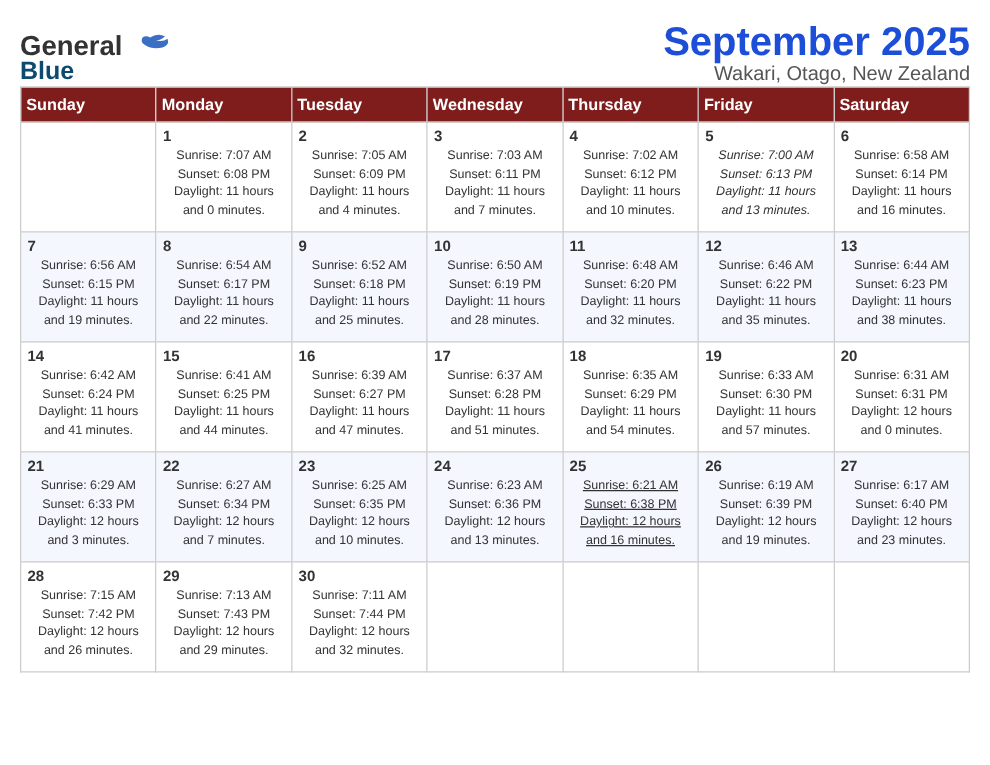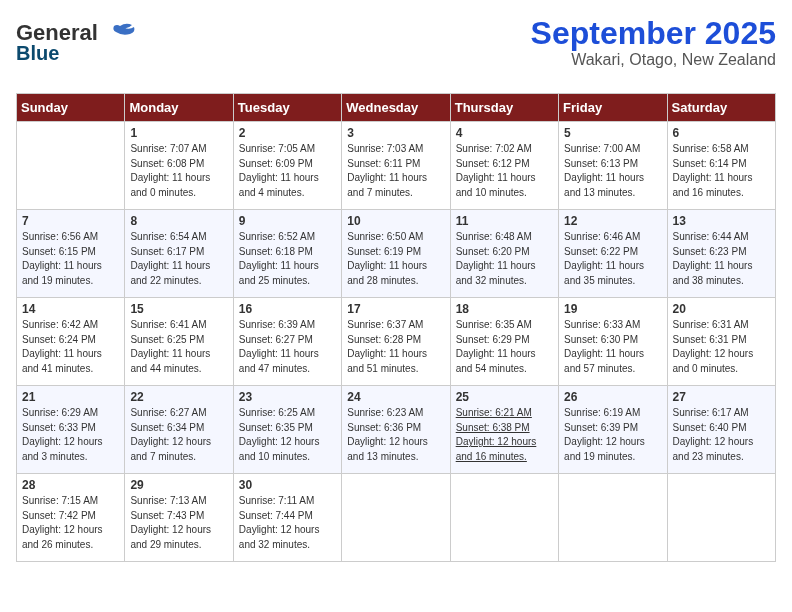--- a/index.html
+++ b/index.html
@@ -6,22 +6,22 @@
     body {
       font-family: Arial, sans-serif;
       background: #fff;
       width: 792px;
       min-height: 612px;
       padding: 16px;
     }
     .header-area {
       display: flex;
       justify-content: space-between;
-      align-items: center;
-      margin-bottom: 24px;
+      align-items: flex-end;
+      margin-bottom: 0;
     }
     .logo {
       display: flex;
       flex-direction: column;
       align-items: flex-start;
     }
     .title-area {
       text-align: right;
     }
     .month-title {
@@ -65,20 +65,21 @@
     .day-num {
       font-size: 12px;
       font-weight: bold;
       display: block;
       margin-bottom: 2px;
     }
     .cell-content {
       font-size: 10px;
       line-height: 1.45;
       color: #333;
+      text-align: center;
     }
   </style>
 </head>
 <body>
 
 <div class="header-area">
   <div class="logo">
     <div style="display:flex;align-items:center;gap:4px;">
       <div style="font-size:22px;font-weight:bold;color:#333;">
         <span>General</span>
@@ -133,21 +134,21 @@
         </td>
         <td>
           <span class="day-num">4</span>
           <div class="cell-content" style="white-space: pre-line;">Sunrise: 7:02 AM
 Sunset: 6:12 PM
 Daylight: 11 hours
 and 10 minutes.</div>
         </td>
         <td>
           <span class="day-num">5</span>
-          <div class="cell-content" style="white-space: pre-line;">Sunrise: 7:00 AM
+          <div class="cell-content" style="white-space: pre-line; font-style: italic;">Sunrise: 7:00 AM
 Sunset: 6:13 PM
 Daylight: 11 hours
 and 13 minutes.</div>
         </td>
         <td>
           <span class="day-num">6</span>
           <div class="cell-content" style="white-space: pre-line;">Sunrise: 6:58 AM
 Sunset: 6:14 PM
 Daylight: 11 hours
 and 16 minutes.</div>

